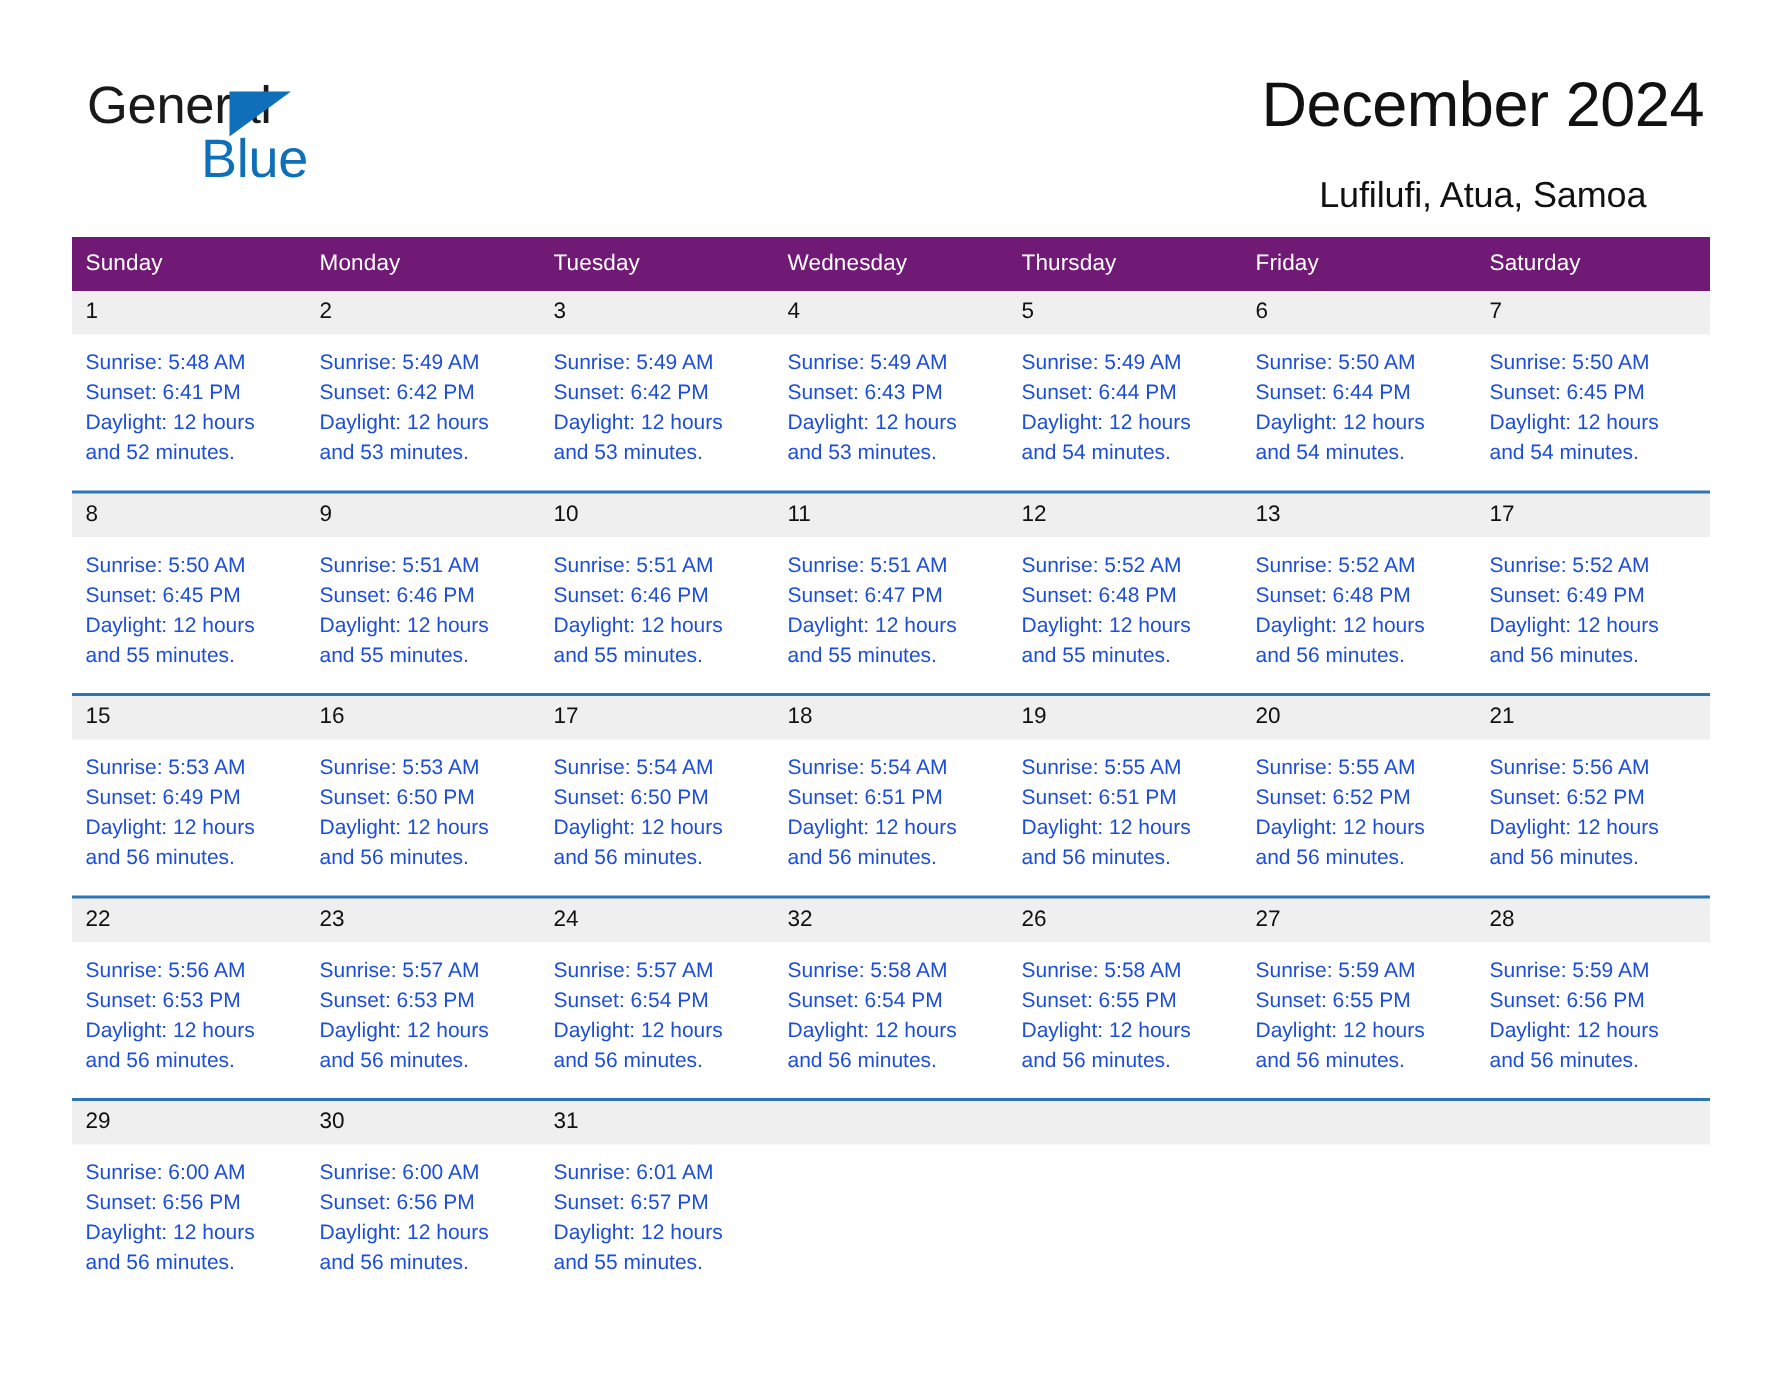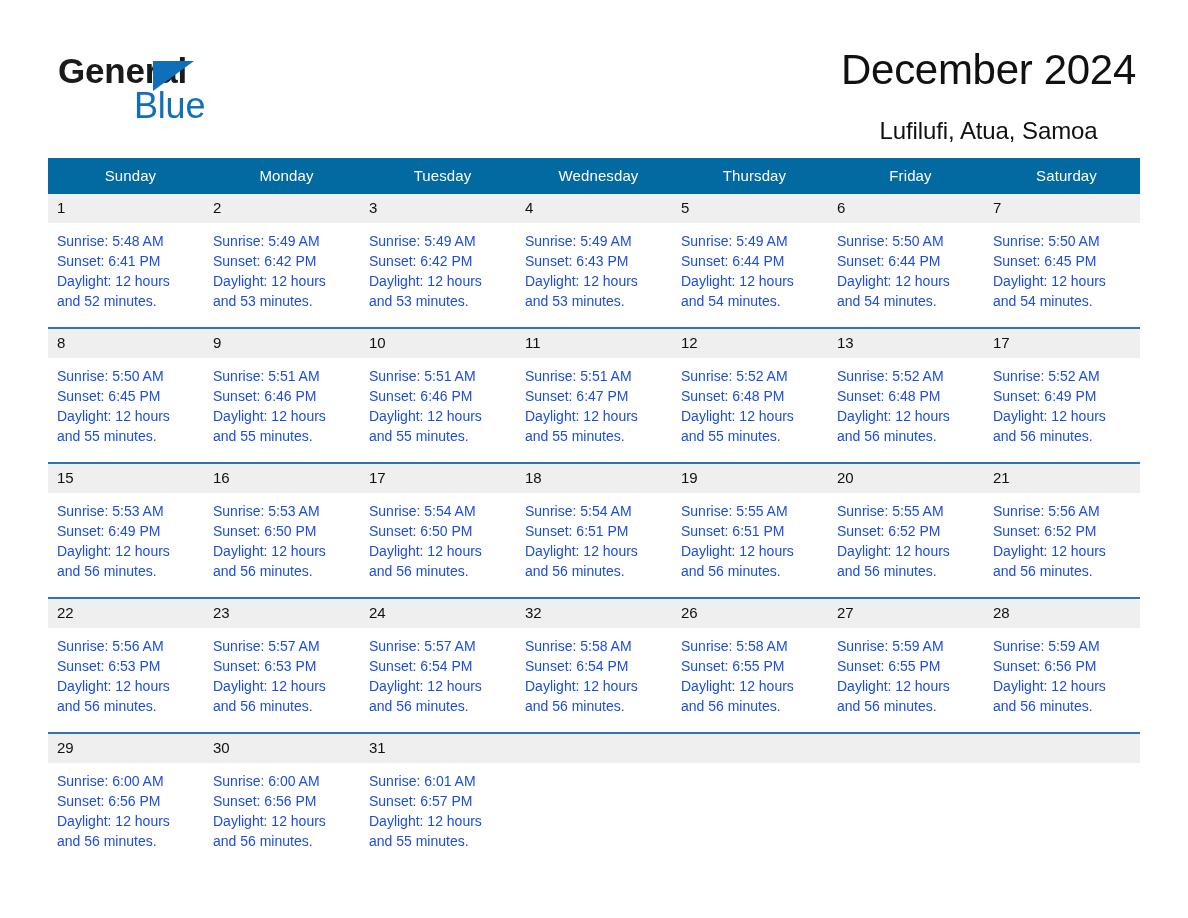--- a/index.html
+++ b/index.html
@@ -38,21 +38,20 @@
   }
   .logo-general {
     position: absolute;
     left: 0;
     top: 0;
     font-size: 35px;
     line-height: 38px;
     color: #1a1a1a;
     letter-spacing: -0.2px;
     font-family: "Liberation Sans", sans-serif;
-    font-weight: bold;
   }
   .logo-tri {
     position: absolute;
     left: 95px;
     top: 9px;
     width: 0;
     height: 0;
     border-top: 30px solid #0f6fb8;
     border-right: 41px solid transparent;
   }
@@ -94,25 +93,25 @@
     position: absolute;
     left: 48px;
     top: 158px;
     width: 1092px;
     border-collapse: collapse;
     table-layout: fixed;
   }
   .calendar col { width: 156px; }
 
   .calendar thead th {
-    background: #0369a1;
+    background: #701a75;
     color: #ffffff;
     font-size: 15px;
     font-weight: normal;
-    text-align: center;
+    text-align: left;
     padding: 6px 0 7px 9px;
     height: 23px;
     vertical-align: middle;
     letter-spacing: 0.1px;
   }
 
   .week-row > td {
     vertical-align: top;
     padding: 0;
     border-top: 2px solid #2e75b6;

